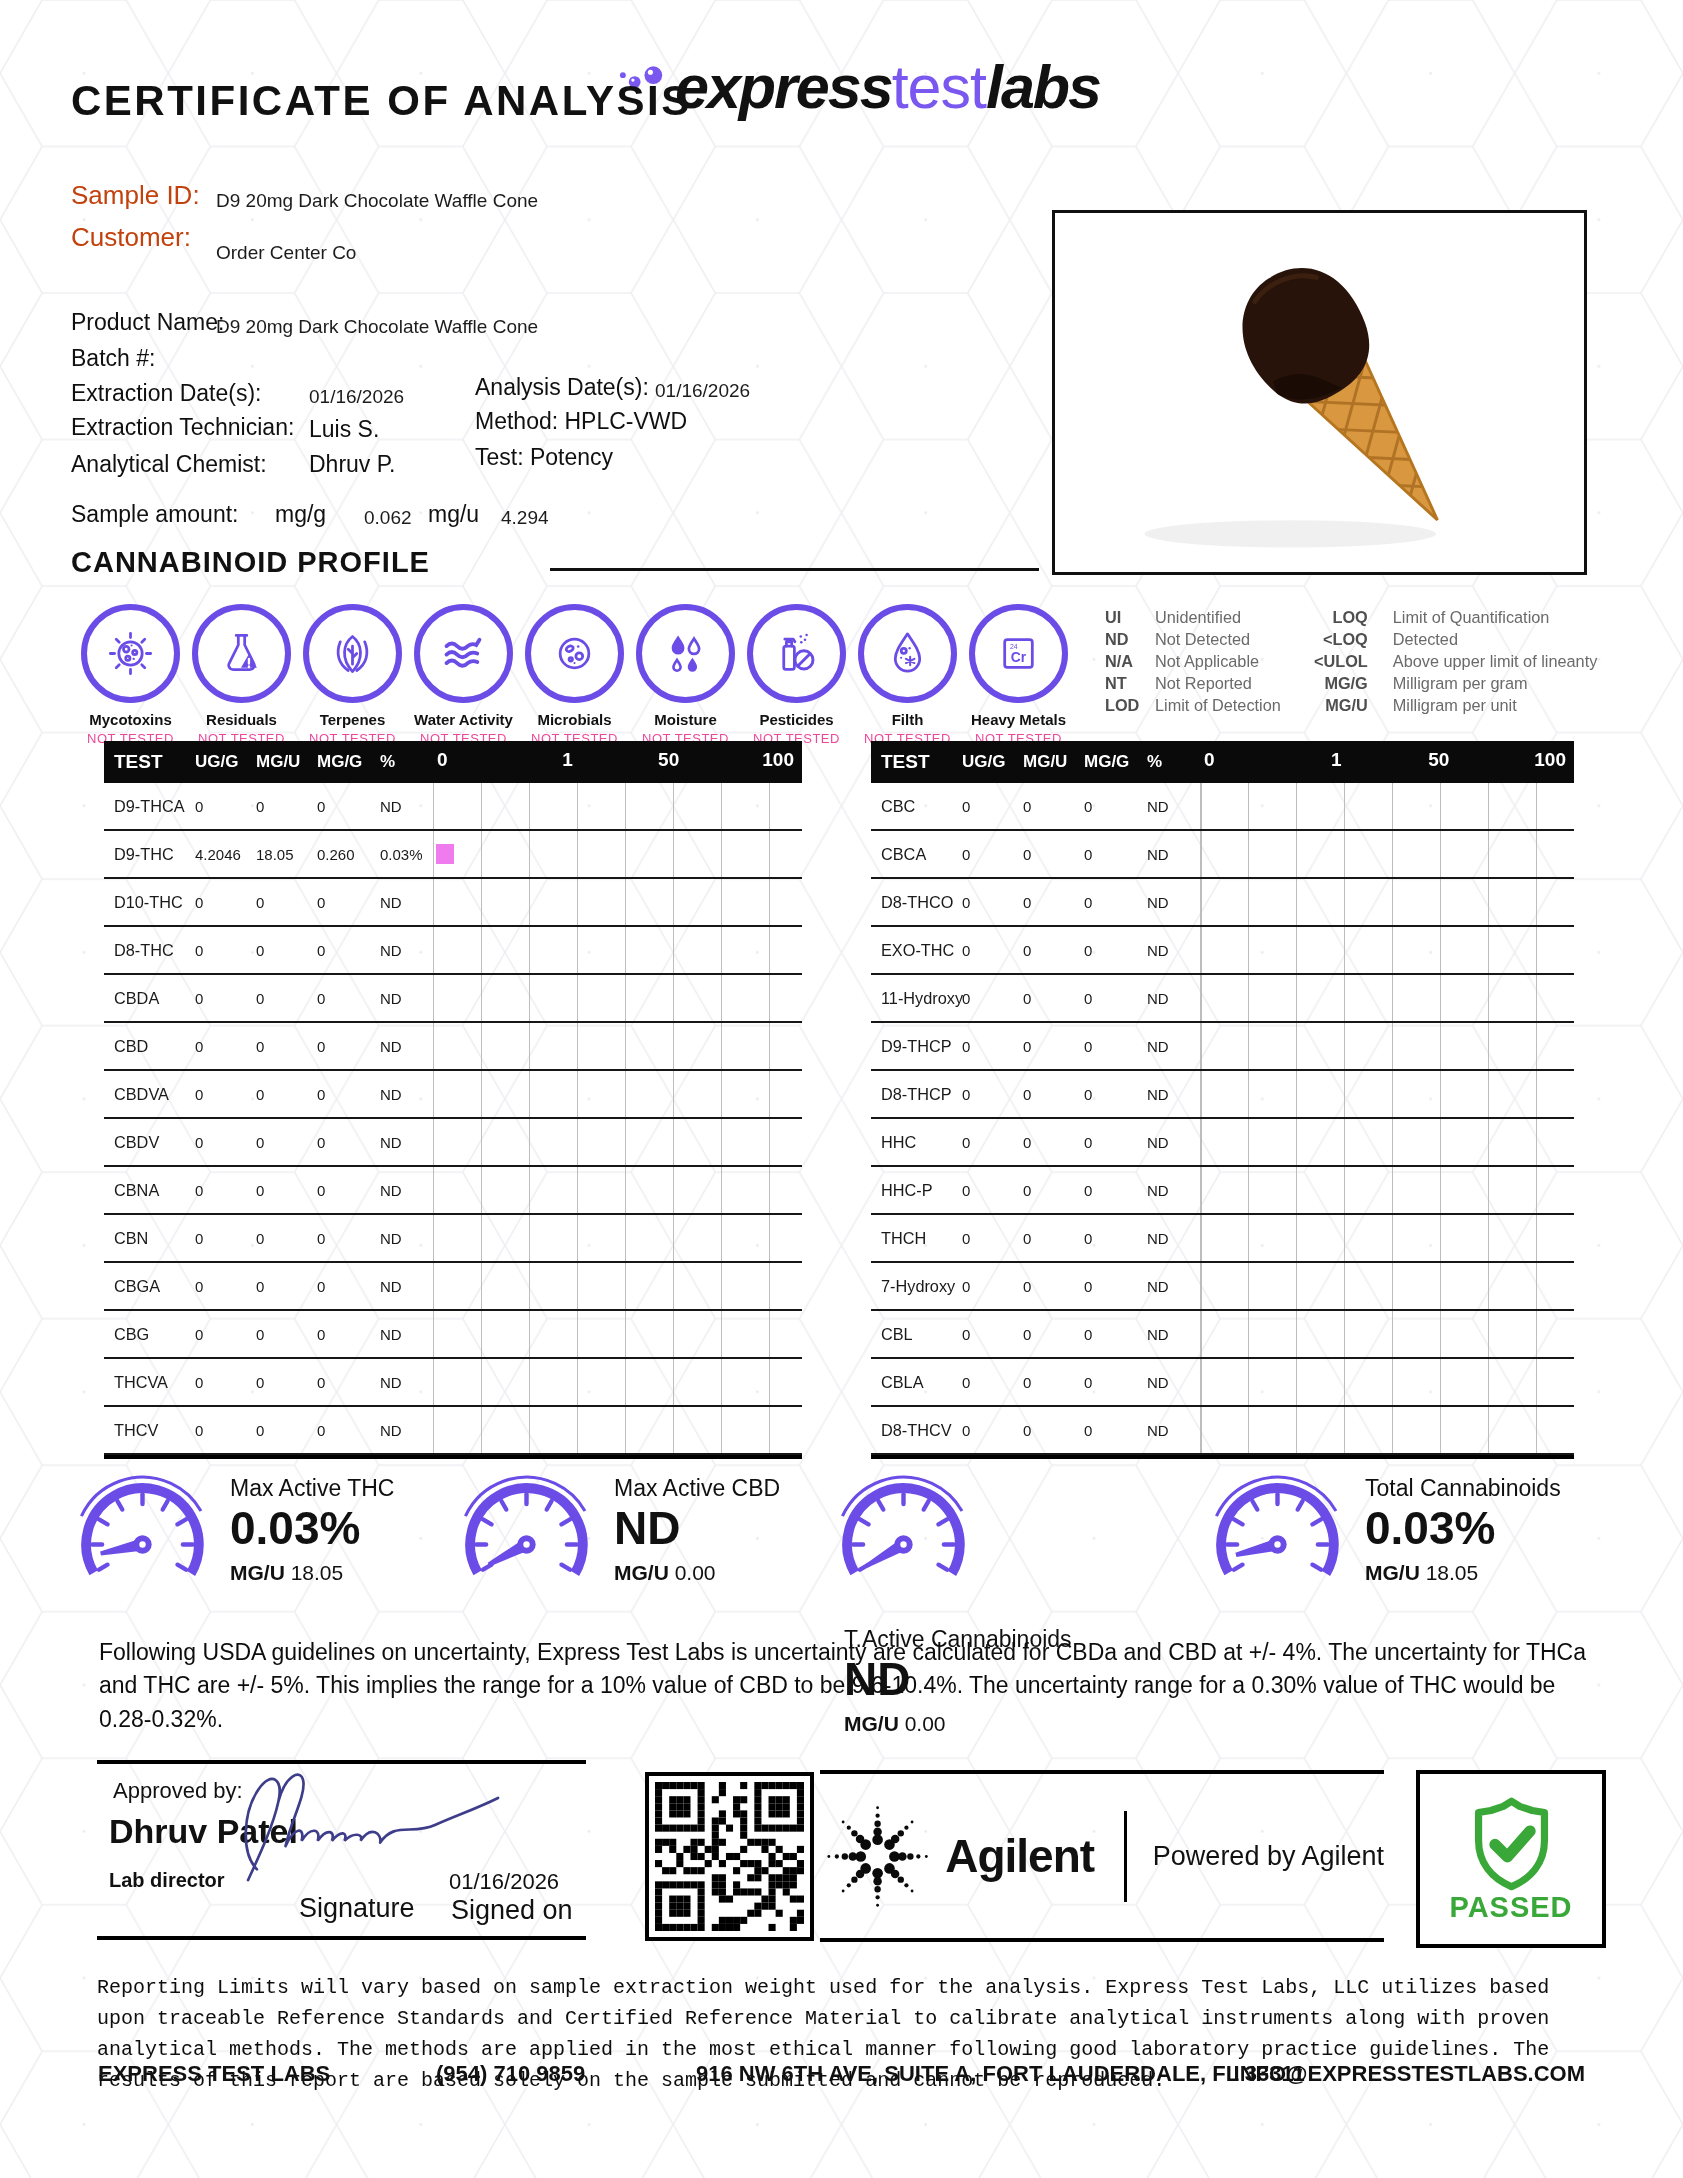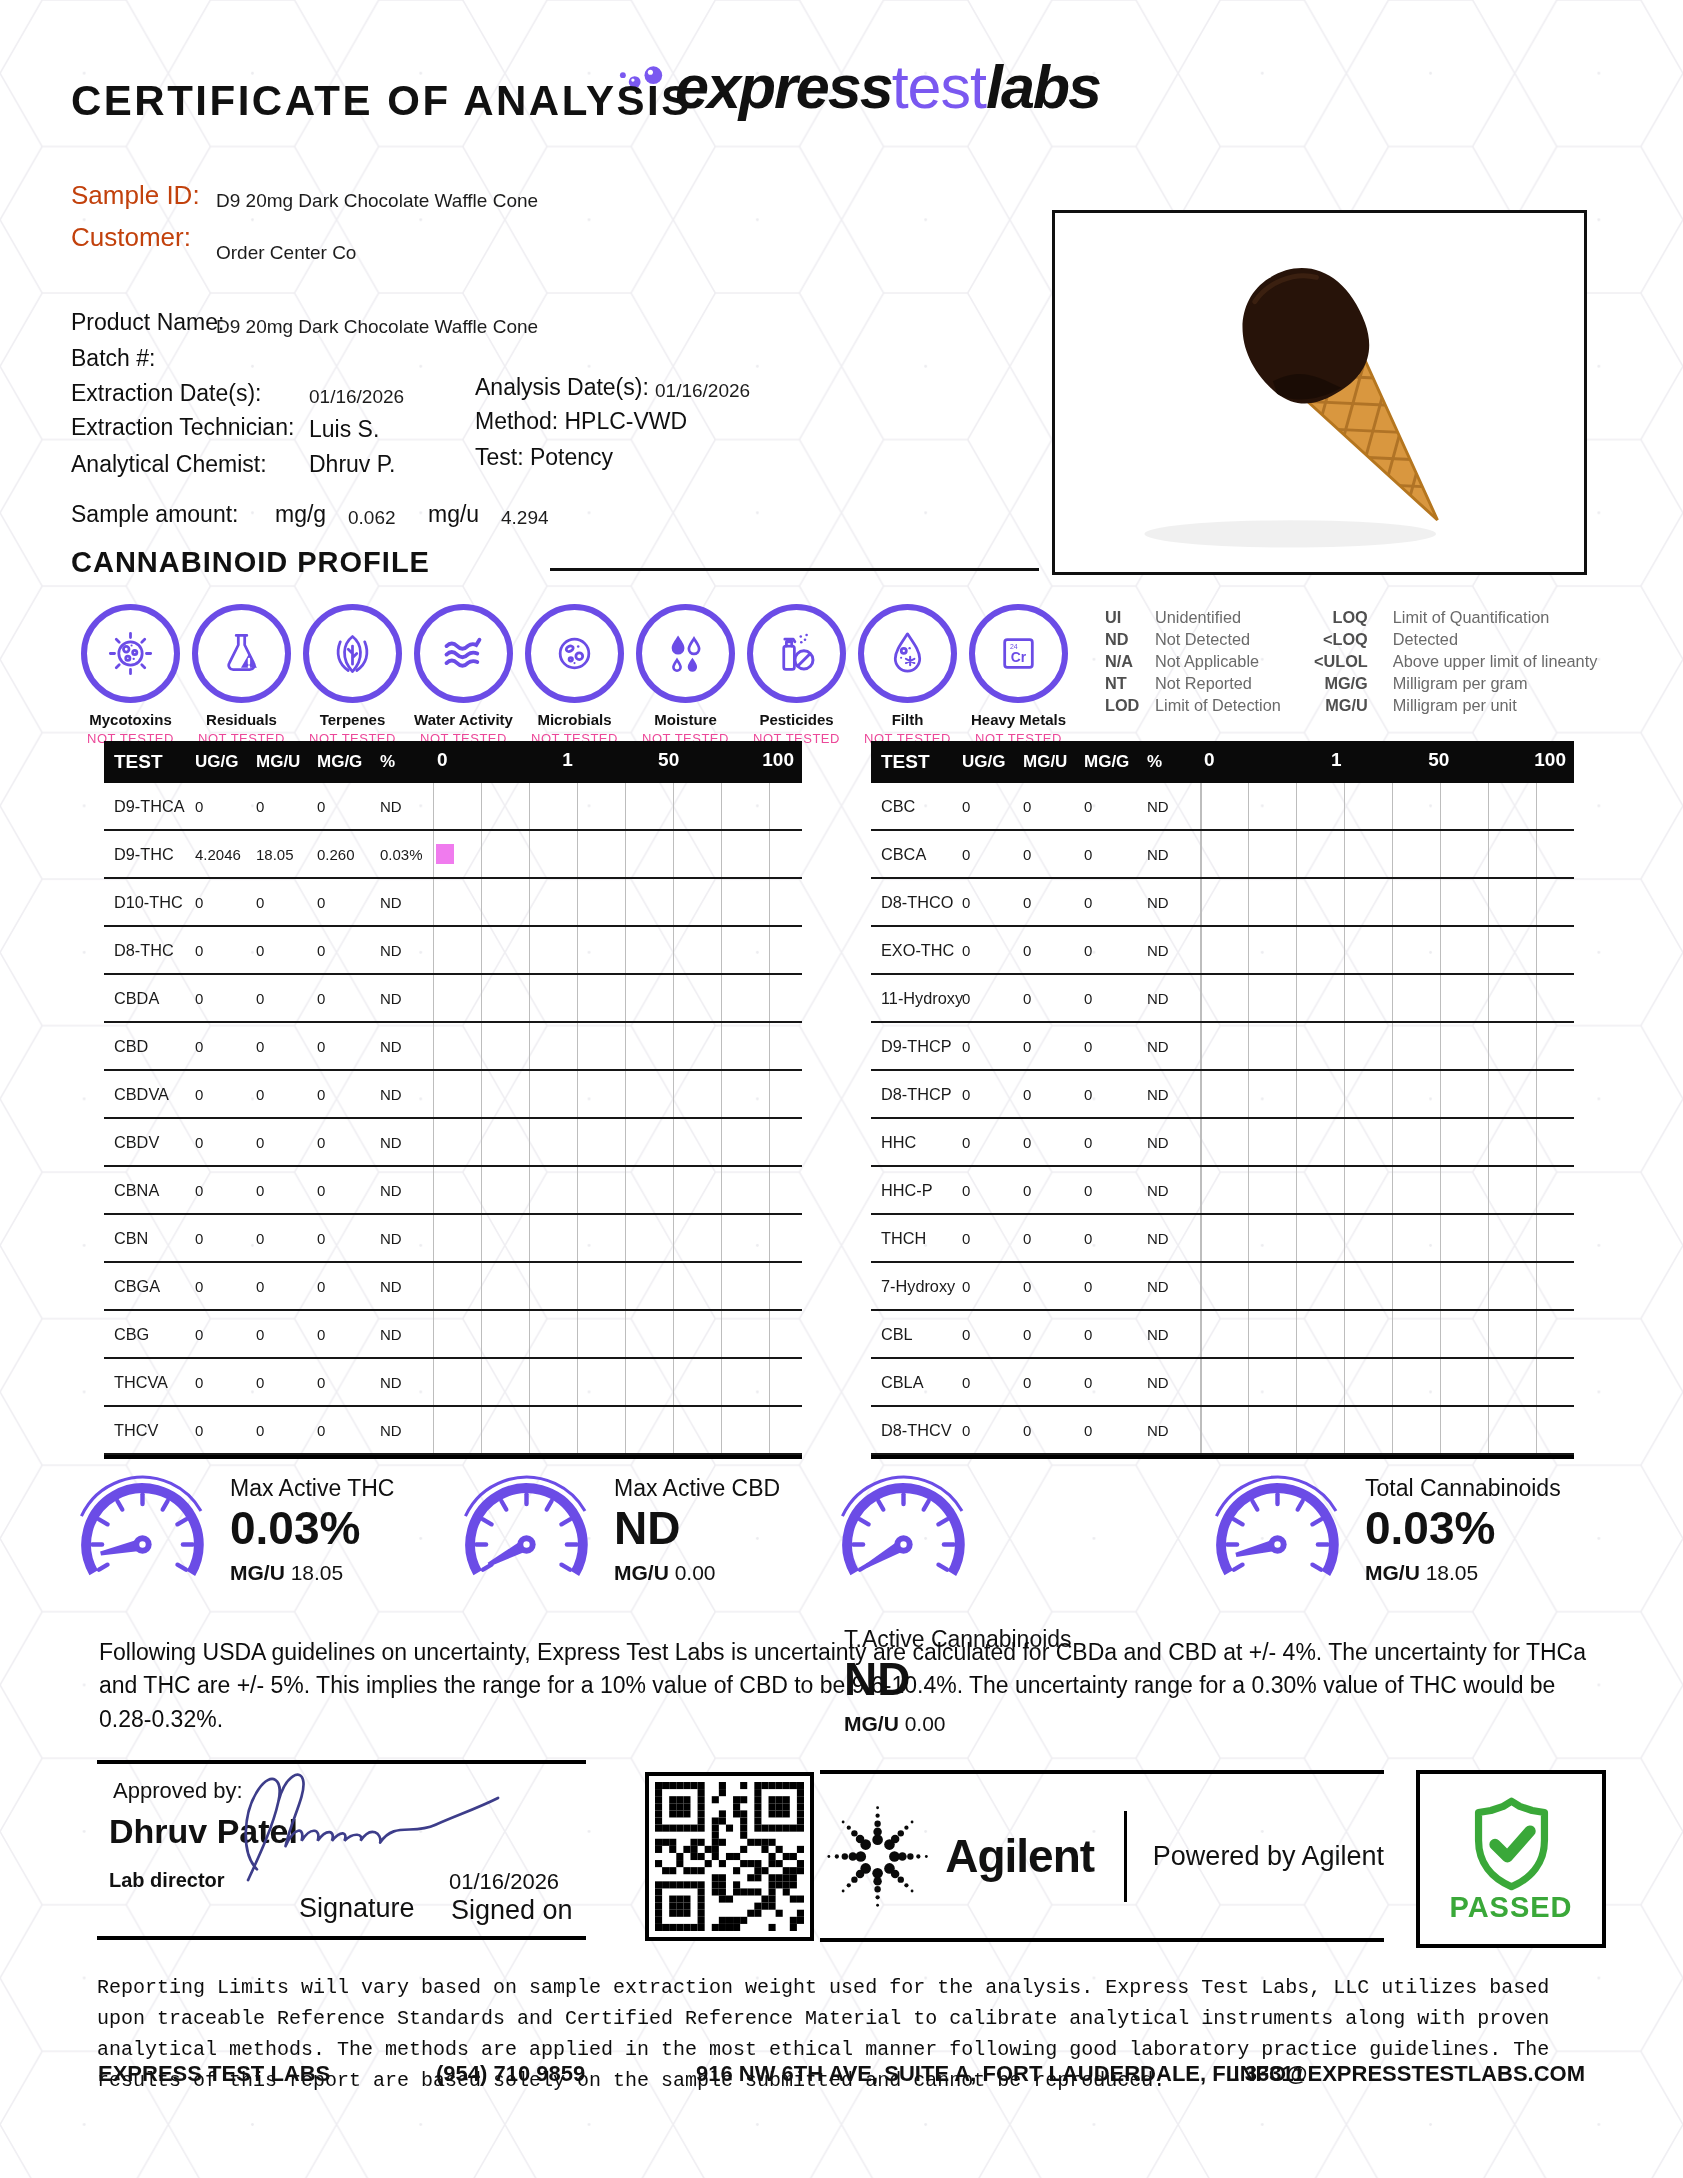--- a/index.html
+++ b/index.html
@@ -145,21 +145,21 @@
   <div class="abs lbl-sm" style="left:71px;top:414px;">Extraction Technician:</div>
   <div class="abs lbl-sm" style="left:309px;top:416px;">Luis S.</div>
   <div class="abs lbl-sm" style="left:475px;top:408px;"><span>Method:</span> <span>HPLC-VWD</span></div>
 
   <div class="abs lbl-sm" style="left:71px;top:451px;">Analytical Chemist:</div>
   <div class="abs lbl-sm" style="left:309px;top:451px;">Dhruv P.</div>
   <div class="abs lbl-sm" style="left:475px;top:444px;"><span>Test:</span> <span>Potency</span></div>
 
   <div class="abs lbl-sm" style="left:71px;top:501px;">Sample amount:</div>
   <div class="abs lbl-sm" style="left:275px;top:501px;">mg/g</div>
-  <div class="abs val" style="left:348px;top:507px;">0.062</div>
+  <div class="abs val" style="left:364px;top:507px;">0.062</div>
   <div class="abs lbl-sm" style="left:428px;top:501px;">mg/u</div>
   <div class="abs val" style="left:501px;top:507px;">4.294</div>
 
   <div class="abs photo-box">
     <svg viewBox="0 0 534 363" width="523" height="353">
       <defs>
           <clipPath id="coneClip">
             <path d="M-44,18 L0,232 L44,18 Z"></path>
           </clipPath>
         </defs>

